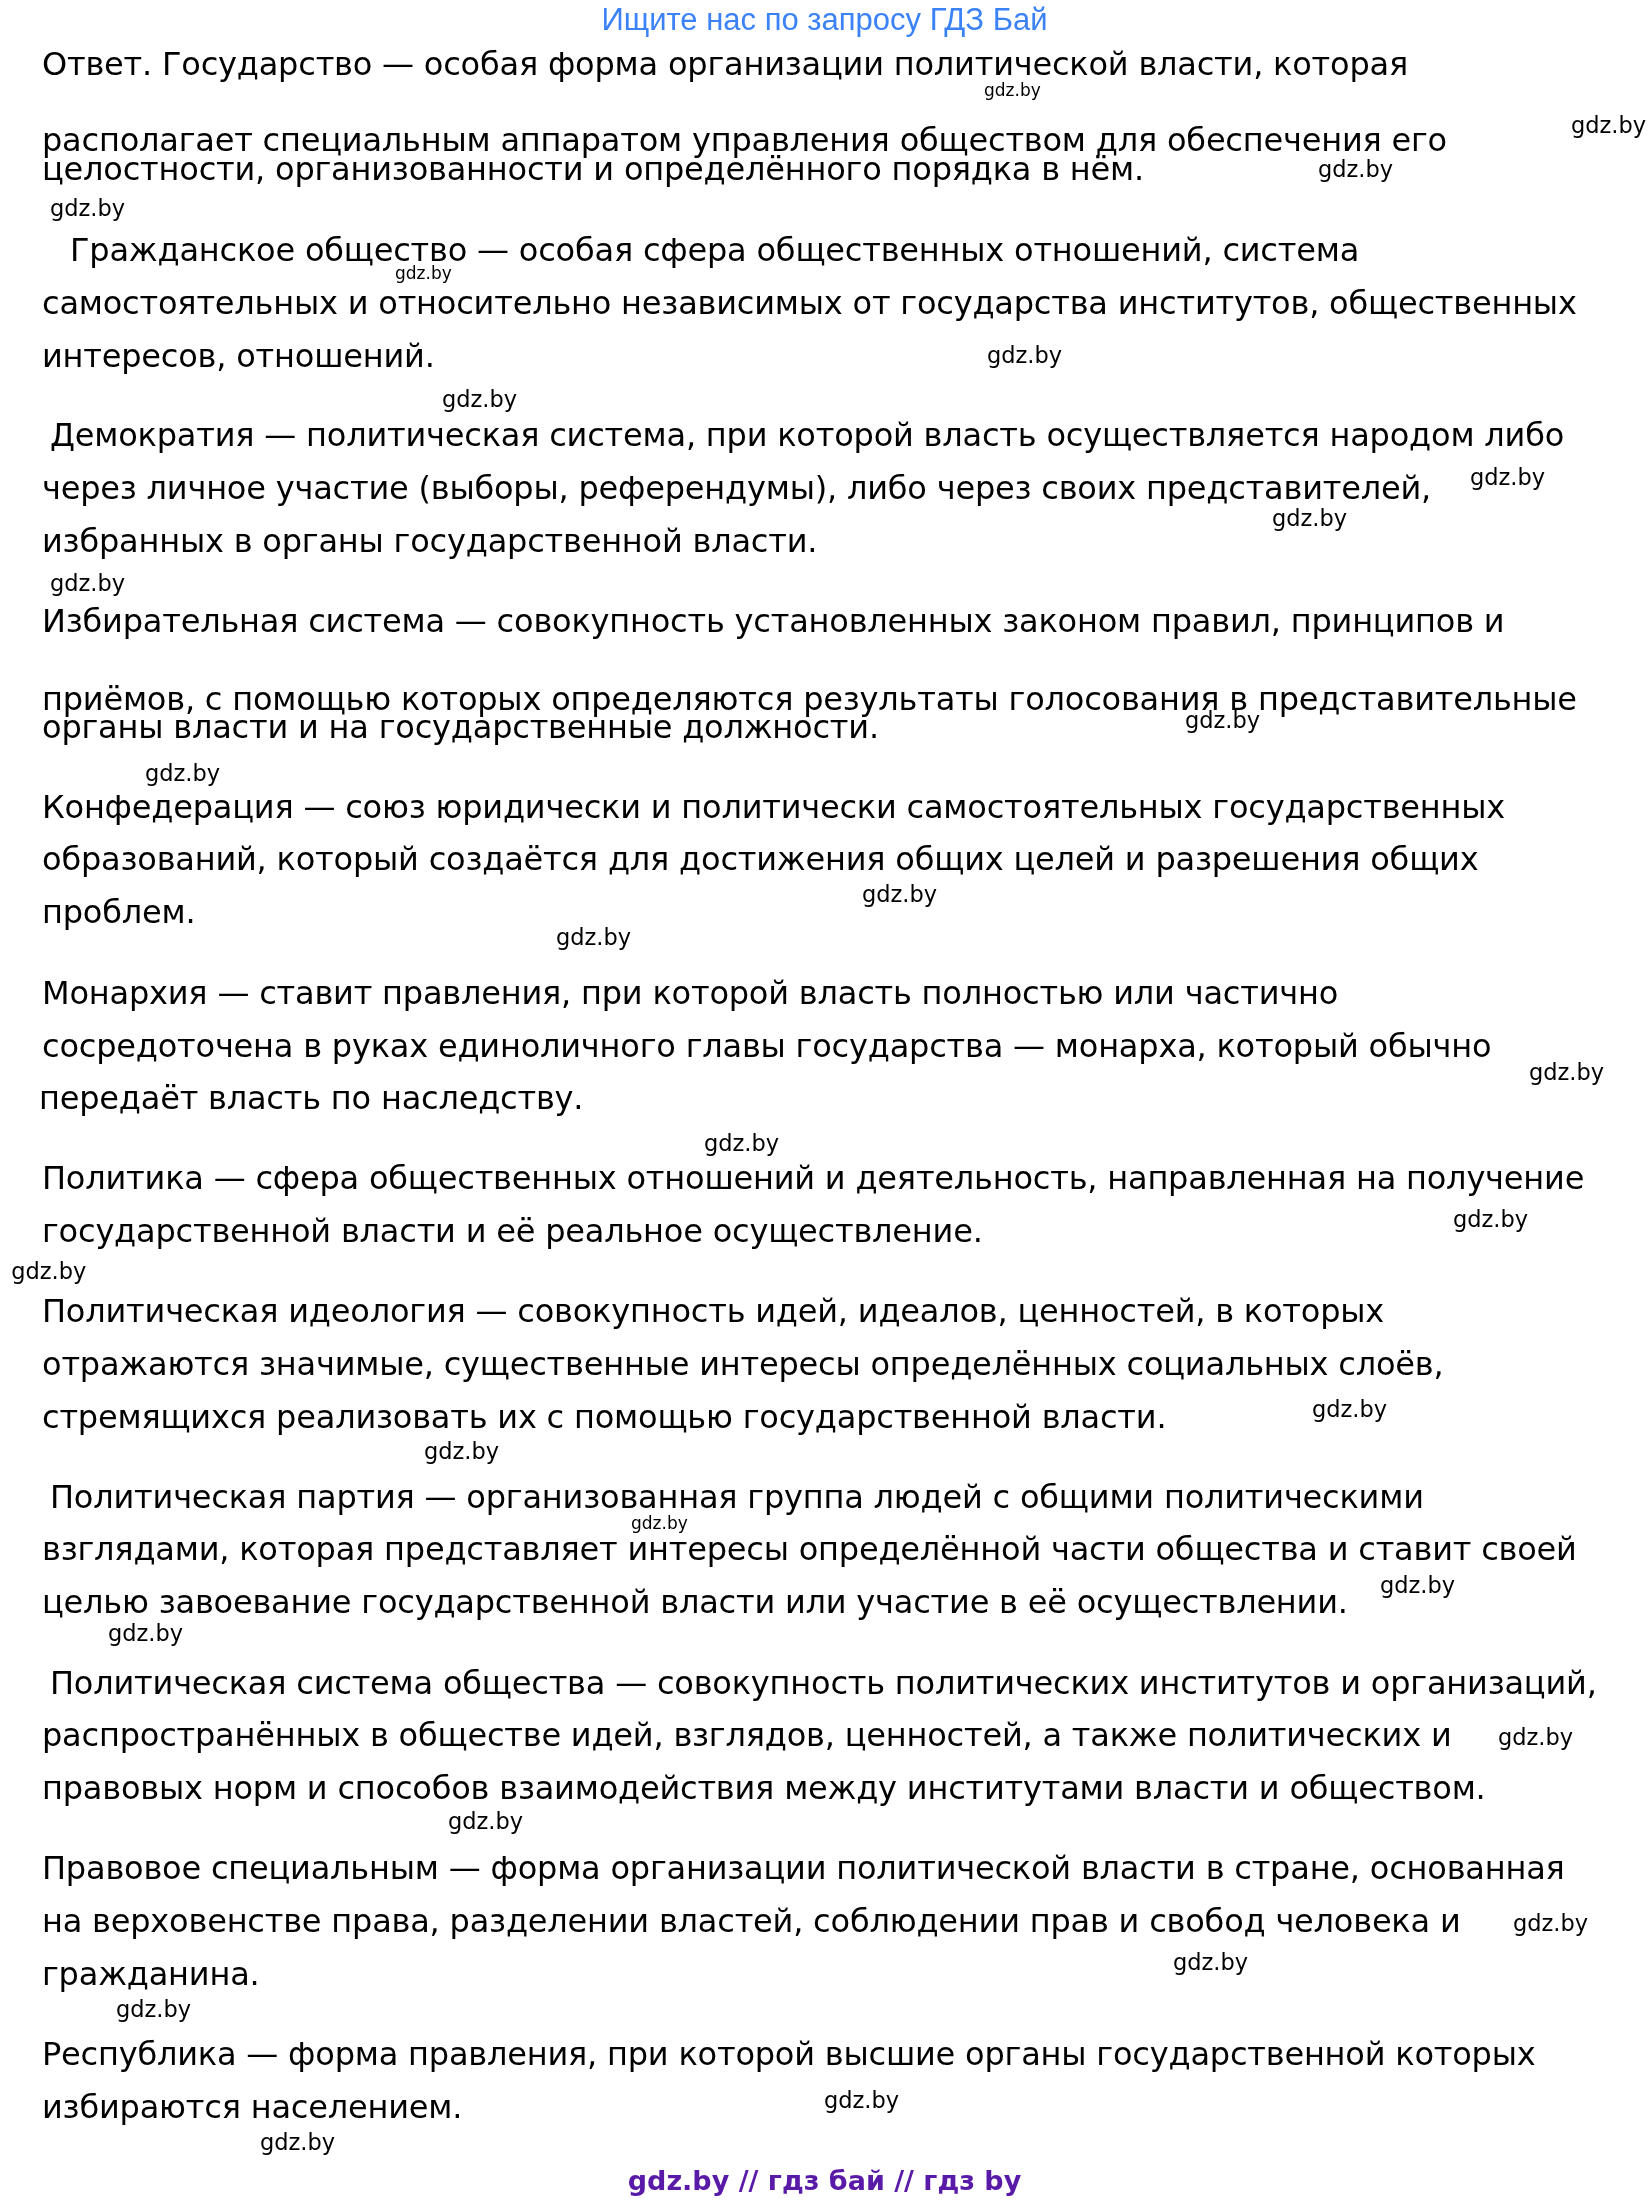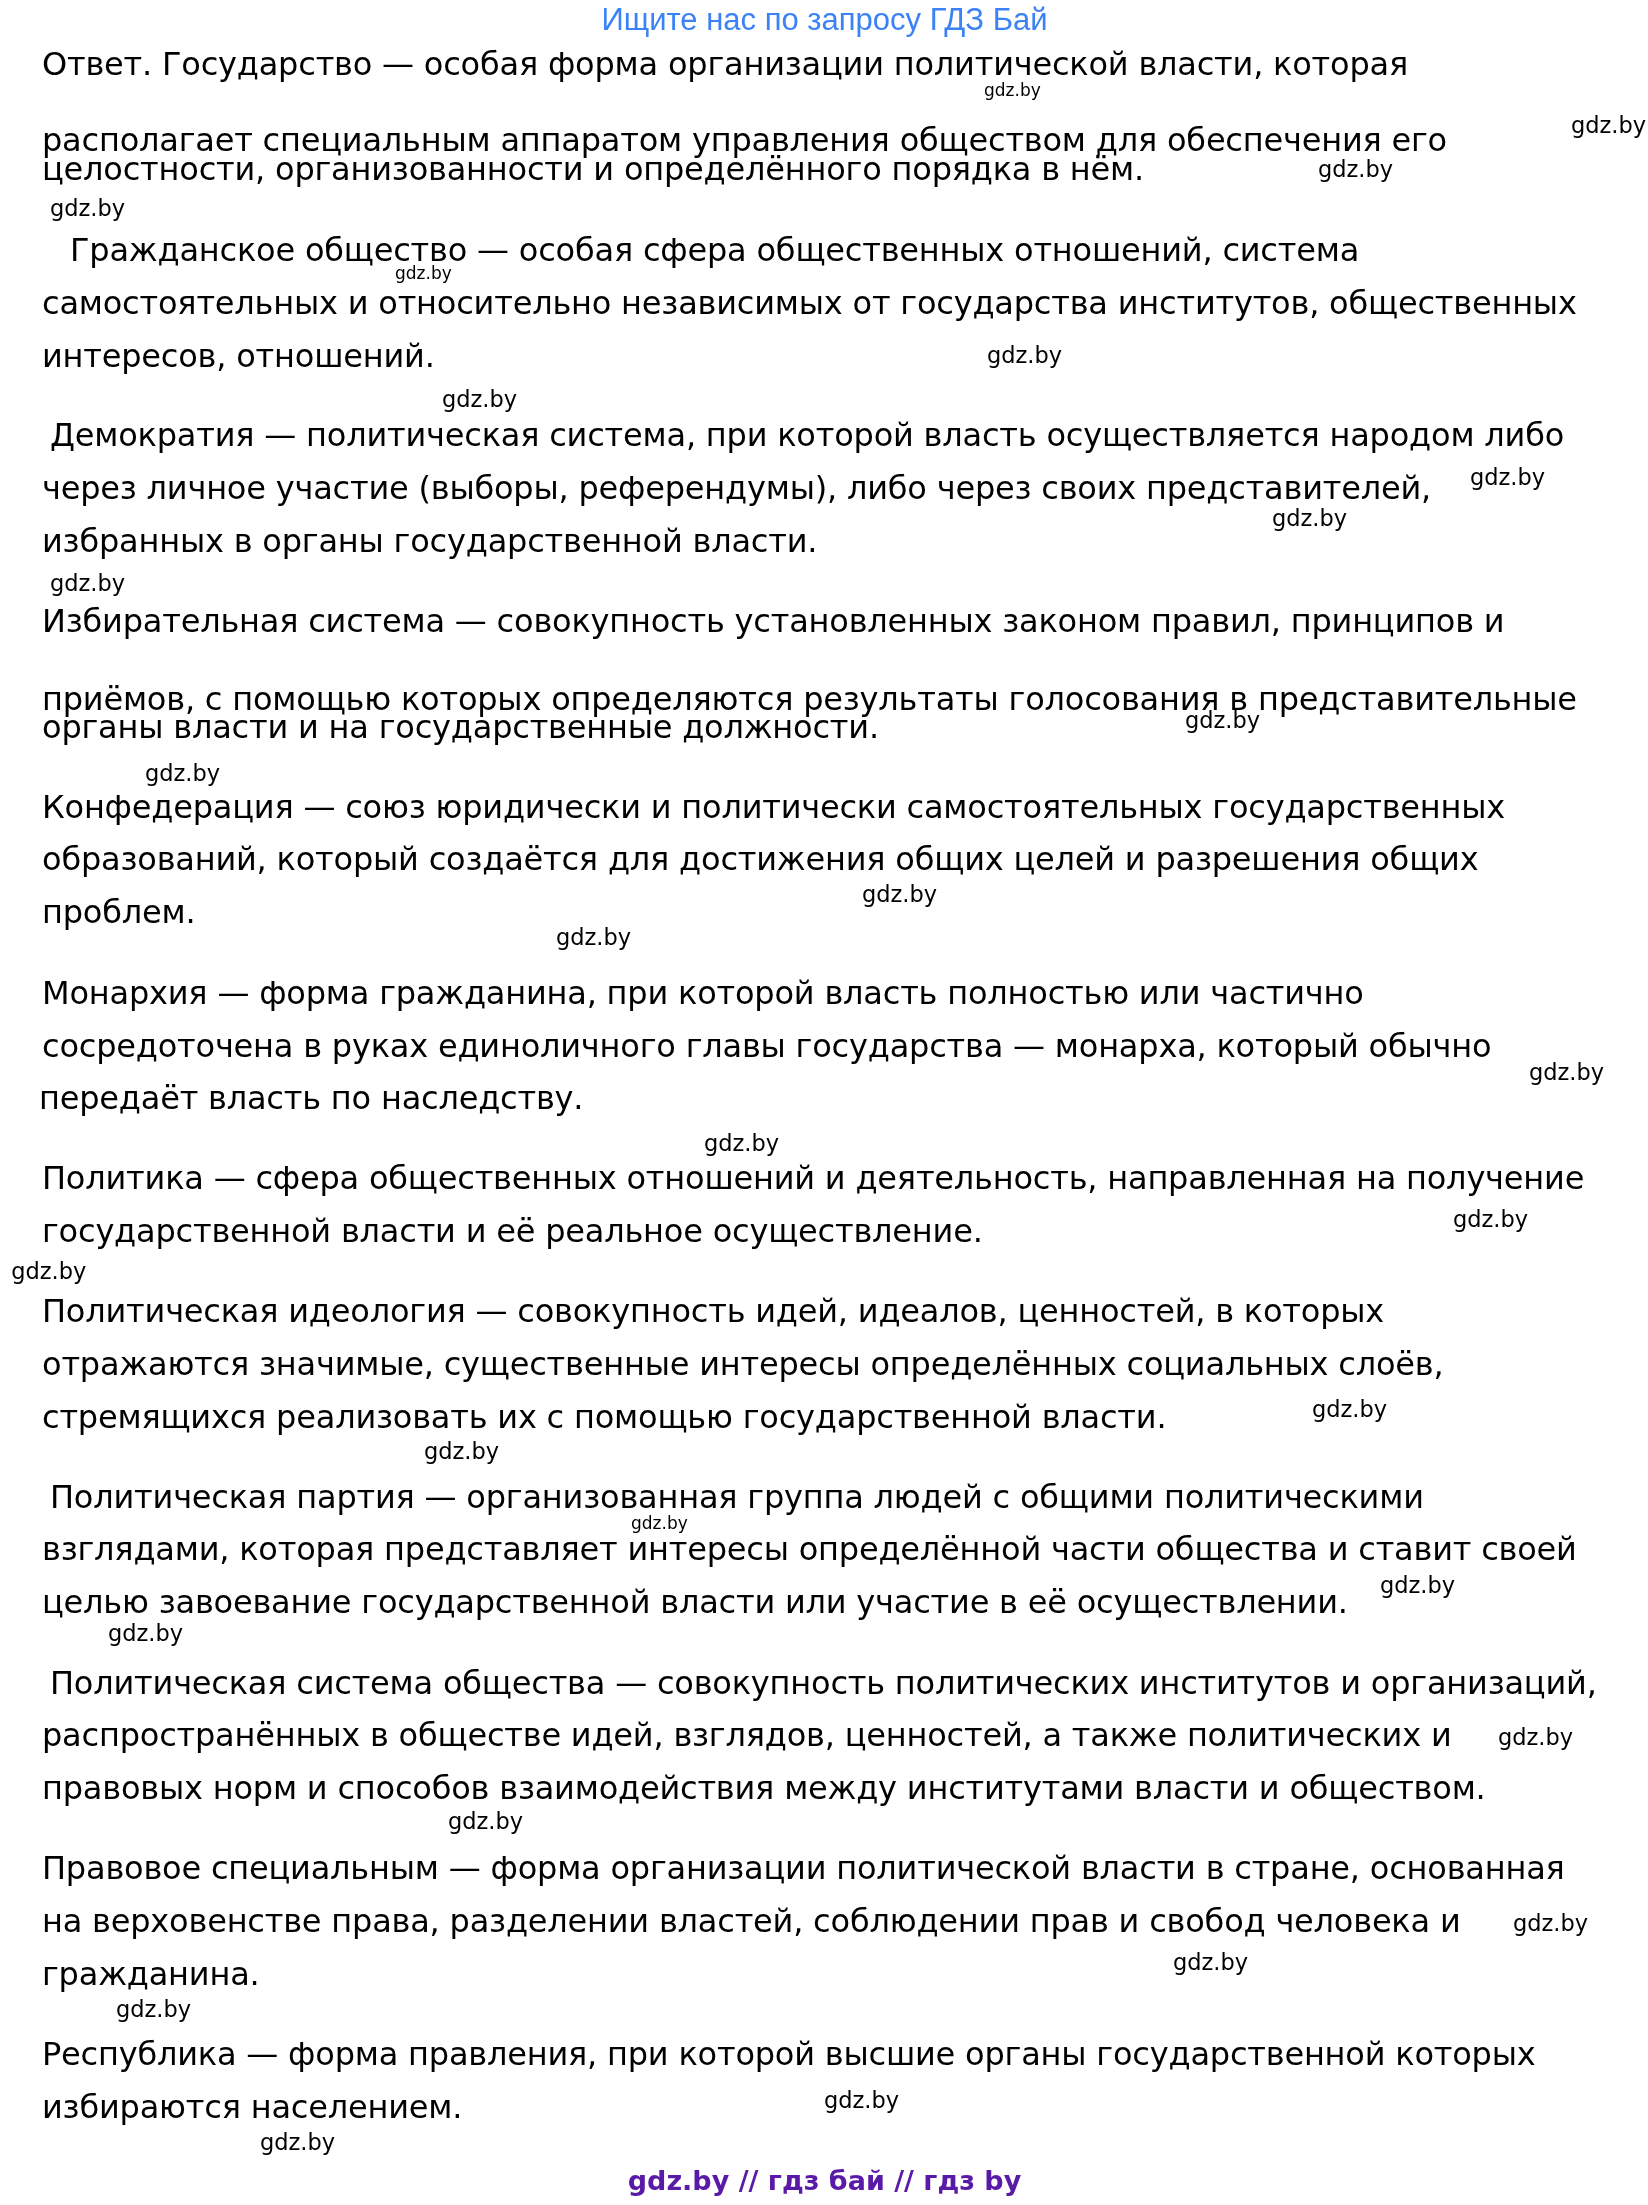--- a/index.html
+++ b/index.html
@@ -27,21 +27,21 @@
     <div class="line" style="top: 337px; left: 42px;">интересов, отношений.</div>
     <div class="line" style="top: 416px; left: 50px;">Демократия — политическая система, при которой власть осуществляется народом либо</div>
     <div class="line" style="top: 469px; left: 42px;">через личное участие (выборы, референдумы), либо через своих представителей,</div>
     <div class="line" style="top: 522px; left: 42px;">избранных в органы государственной власти.</div>
     <div class="line" style="top: 602px; left: 42px;">Избирательная система — совокупность установленных законом правил, принципов и</div>
     <div class="line" style="top: 680px; left: 42px;">приёмов, с помощью которых определяются результаты голосования в представительные</div>
     <div class="line" style="top: 708px; left: 42px;">органы власти и на государственные должности.</div>
     <div class="line" style="top: 788px; left: 42px;">Конфедерация — союз юридически и политически самостоятельных государственных</div>
     <div class="line" style="top: 840px; left: 42px;">образований, который создаётся для достижения общих целей и разрешения общих</div>
     <div class="line" style="top: 893px; left: 42px;">проблем.</div>
-    <div class="line" style="top: 974px; left: 42px;">Монархия — форма гражданина, при которой власть полностью или частично</div>
+    <div class="line" style="top: 974px; left: 42px;">Монархия — ставит правления, при которой власть полностью или частично</div>
     <div class="line" style="top: 1027px; left: 42px;">сосредоточена в руках единоличного главы государства — монарха, который обычно</div>
     <div class="line" style="top: 1079px; left: 39px;">передаёт власть по наследству.</div>
     <div class="line" style="top: 1159px; left: 42px;">Политика — сфера общественных отношений и деятельность, направленная на получение</div>
     <div class="line" style="top: 1212px; left: 42px;">государственной власти и её реальное осуществление.</div>
     <div class="line" style="top: 1292px; left: 42px;">Политическая идеология — совокупность идей, идеалов, ценностей, в которых</div>
     <div class="line" style="top: 1345px; left: 42px;">отражаются значимые, существенные интересы определённых социальных слоёв,</div>
     <div class="line" style="top: 1398px; left: 42px;">стремящихся реализовать их с помощью государственной власти.</div>
     <div class="line" style="top: 1478px; left: 50px;">Политическая партия — организованная группа людей с общими политическими</div>
     <div class="line" style="top: 1530px; left: 42px;">взглядами, которая представляет интересы определённой части общества и ставит своей</div>
     <div class="line" style="top: 1583px; left: 42px;">целью завоевание государственной власти или участие в её осуществлении.</div>

